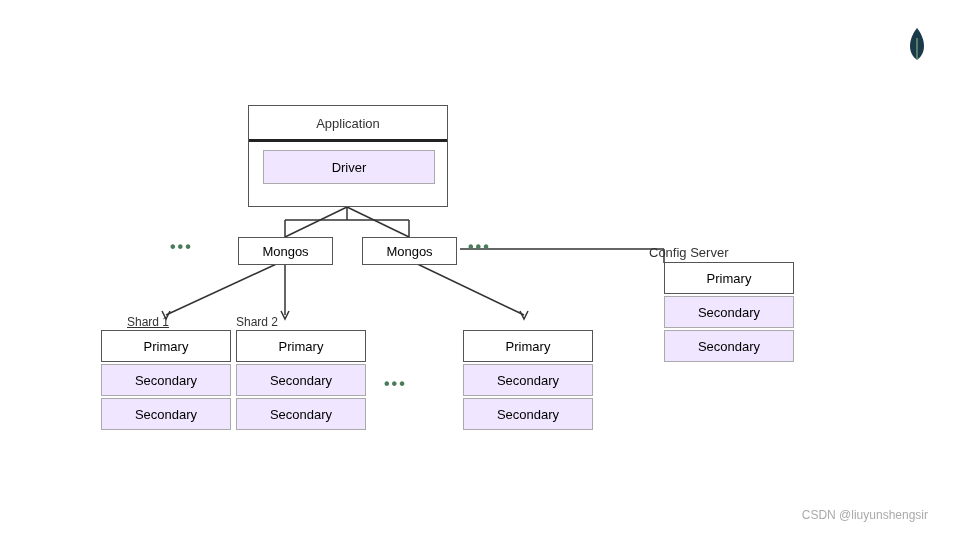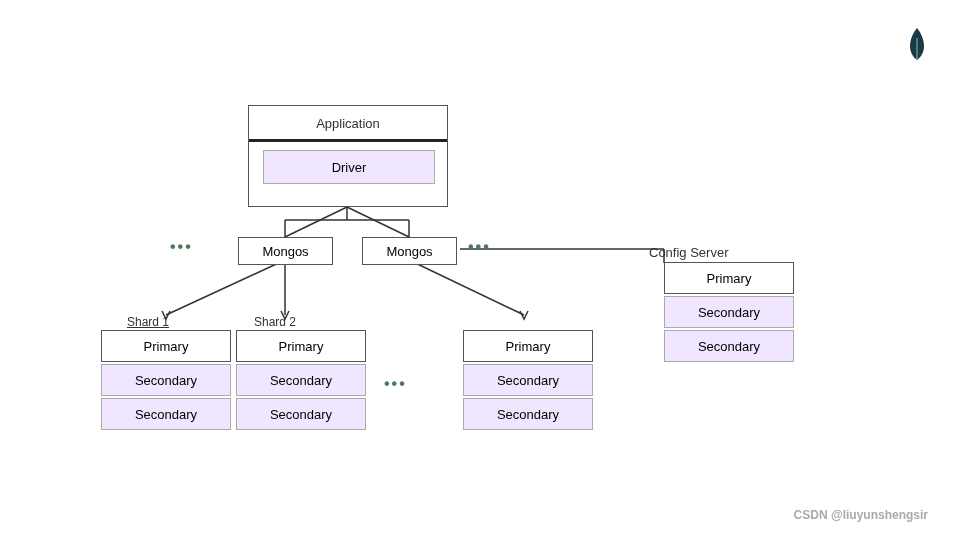--- a/index.html
+++ b/index.html
@@ -68,21 +68,20 @@
       width: 22px;
       height: 30px;
     }
 
     .watermark {
       position: absolute;
       bottom: 18px;
       right: 32px;
       font-size: 12px;
       color: #aaa;
-      font-weight: bold;
     }
   </style>
 </head>
 <body>
 
 <div class="diagram">
 
   <svg class="lines">
 
     <line x1="347" y1="207" x2="285" y2="237" stroke="#333" stroke-width="1.5"></line>
@@ -125,21 +124,21 @@
 
   <div class="dots" style="left:468px; top:238px; color:#4a7c59; font-size:16px;">•••</div>
 
   <div class="dots" style="left:384px; top:375px; color:#4a7c59; font-size:16px;">•••</div>
 
   <div class="label" style="left:127px; top:315px;text-decoration:underline;">Shard 1</div>
   <div class="box box-plain" style="left:101px; top:330px; width:130px; height:32px;">Primary</div>
   <div class="box box-purple" style="left:101px; top:364px; width:130px; height:32px;">Secondary</div>
   <div class="box box-purple" style="left:101px; top:398px; width:130px; height:32px;">Secondary</div>
 
-  <div class="label" style="left:254px; top:315px;">Shard 2</div>
+  <div class="label" style="left:236px; top:315px;">Shard 2</div>
   <div class="box box-plain" style="left:236px; top:330px; width:130px; height:32px;">Primary</div>
   <div class="box box-purple" style="left:236px; top:364px; width:130px; height:32px;">Secondary</div>
   <div class="box box-purple" style="left:236px; top:398px; width:130px; height:32px;">Secondary</div>
 
   <div class="label" style="left:488px; top:315px;margin-top:34px;">Shard N</div>
   <div class="box box-plain" style="left:463px; top:330px; width:130px; height:32px;">Primary</div>
   <div class="box box-purple" style="left:463px; top:364px; width:130px; height:32px;">Secondary</div>
   <div class="box box-purple" style="left:463px; top:398px; width:130px; height:32px;">Secondary</div>
 
   <div class="label" style="left:649px; top:218px; font-size:13px;margin-top:27px;">Config Server</div>

